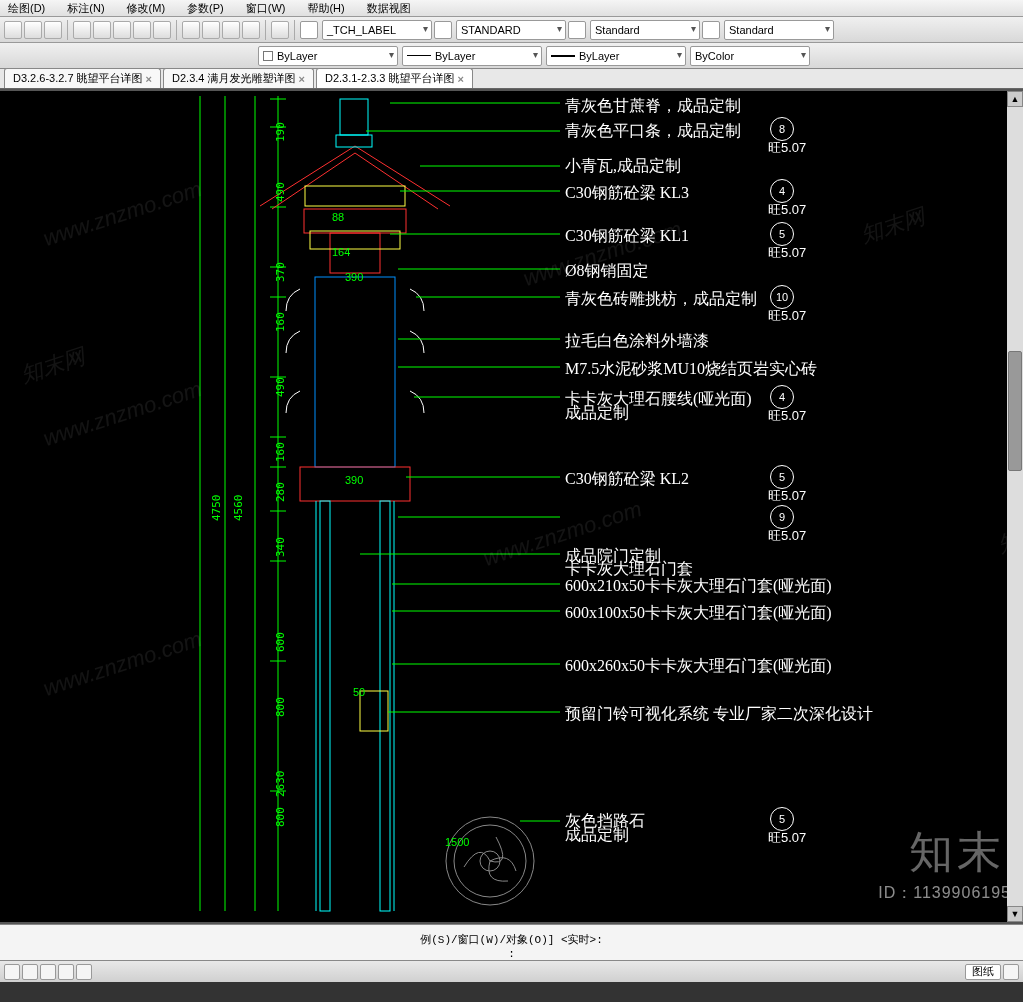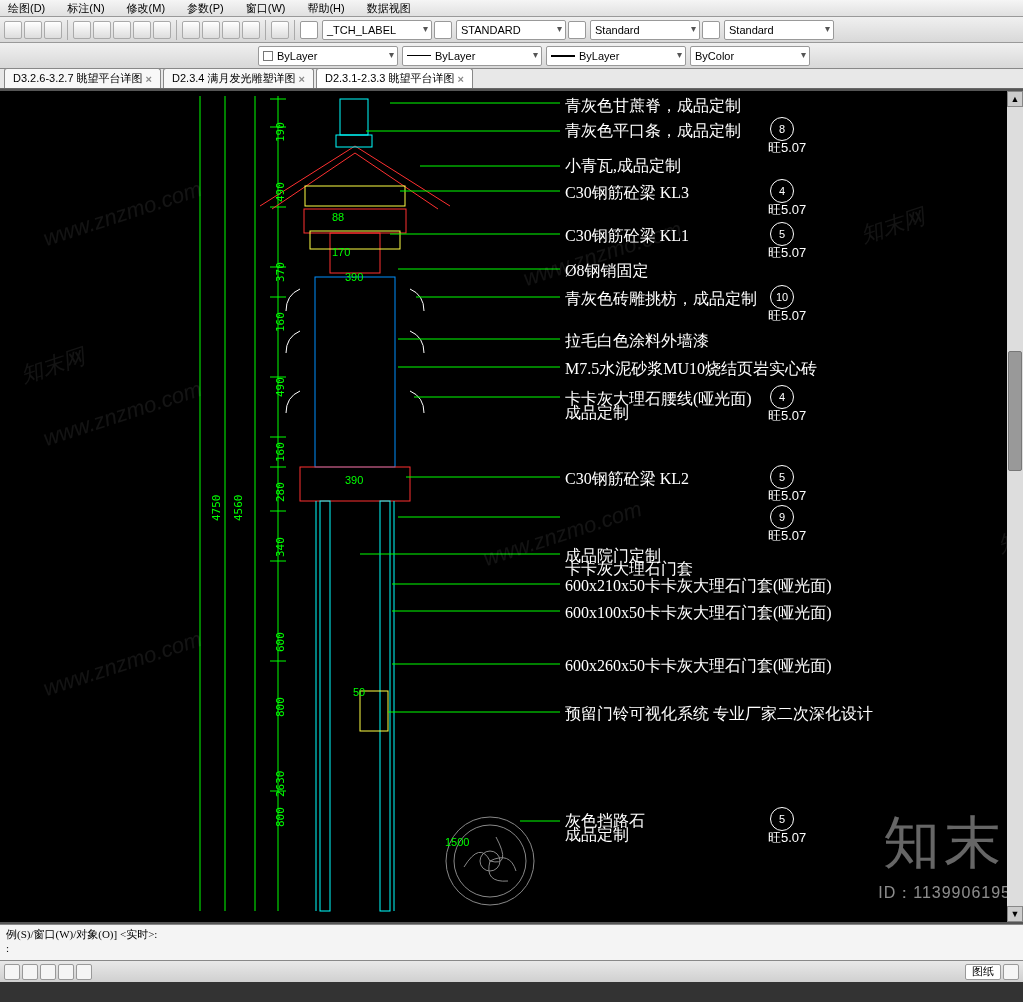--- a/index.html
+++ b/index.html
@@ -97,24 +97,25 @@
     position:absolute; right:0; top:0; width:16px; height:100%;
     background:#ddd;
   }
   .scroll-v .thumb{position:absolute;left:1px;right:1px;top:260px;height:120px;background:#999;border:1px solid #777;border-radius:2px;}
   .scroll-v .arr{position:absolute;left:0;width:16px;height:16px;background:#ccc;border:1px solid #888;display:flex;align-items:center;justify-content:center;font-size:9px;}
   .scroll-v .arr.up{top:0;}
   .scroll-v .arr.dn{bottom:0;}
   .cmdline {
     background: #f4f4f4;
     height: 36px;
-    padding: 2px 6px;
+    padding: 8px 6px;
     font-size: 11px;
-    font-family: Liberation Serif, serif;
+    font-family: Liberation Mono, monospace;
     border-top:1px solid #888;
+    text-align:center;
   }
   .cmdline div{line-height:14px;}
   .statusbar {
     background: linear-gradient(#e8e8e8,#d0d0d0);
     height: 22px;
     border-top: 1px solid #888;
     display:flex;align-items:center;padding:0 4px;gap:2px;
   }
   .statusbar .ico{width:16px;height:16px;border:1px solid #999;background:#f5f5f5;border-radius:2px;}
   .statusbar .lbl{font-size:11px;padding:0 6px;background:#fff;border:1px solid #999;border-radius:2px;height:16px;display:flex;align-items:center;}
@@ -146,21 +147,21 @@
   .watermark {
     position:absolute;
     color:rgba(255,255,255,0.08);
     font-style:italic;
     font-size:22px;
     transform:rotate(-18deg);
     pointer-events:none;
   }
   .big-wm{
     position:absolute;right:18px;bottom:40px;
-    color:rgba(255,255,255,0.4);font-size:57px;font-weight:300;letter-spacing:4px;
+    color:rgba(255,255,255,0.4);font-size:44px;font-weight:300;letter-spacing:4px;
   }
   .id-tag{
     position:absolute;right:12px;bottom:18px;
     color:rgba(255,255,255,0.55);font-size:16px;letter-spacing:1px;
   }
 </style>
 </head>
 <body>
 
 <div class="menubar">
@@ -337,21 +338,21 @@
       <div class="dim" style="left: 274px; top: 736px;">800</div>
     </div>
 
   <div id="odims">
       <div class="dim" style="left: 232px; top: 430px;">4560</div>
       <div class="dim" style="left: 210px; top: 430px;">4750</div>
     </div>
 
   <div id="hdims">
       <div class="dim-h" style="left: 332px; top: 120px;">88</div>
-      <div class="dim-h" style="left: 332px; top: 155px;">170</div>
+      <div class="dim-h" style="left: 332px; top: 155px;">164</div>
       <div class="dim-h" style="left: 345px; top: 180px;">390</div>
       <div class="dim-h" style="left: 345px; top: 383px;">390</div>
       <div class="dim-h" style="left: 353px; top: 595px;">50</div>
       <div class="dim-h" style="left: 445px; top: 745px; text-align: center;">1500</div>
     </div>
 
   <div id="annots">
       <div class="annot" style="left: 565px; top: 5px;">青灰色甘蔗脊，成品定制</div>
       <div class="annot" style="left: 565px; top: 30px;">青灰色平口条，成品定制</div>
       <div class="callout-num" style="left: 770px; top: 26px;">8</div>

